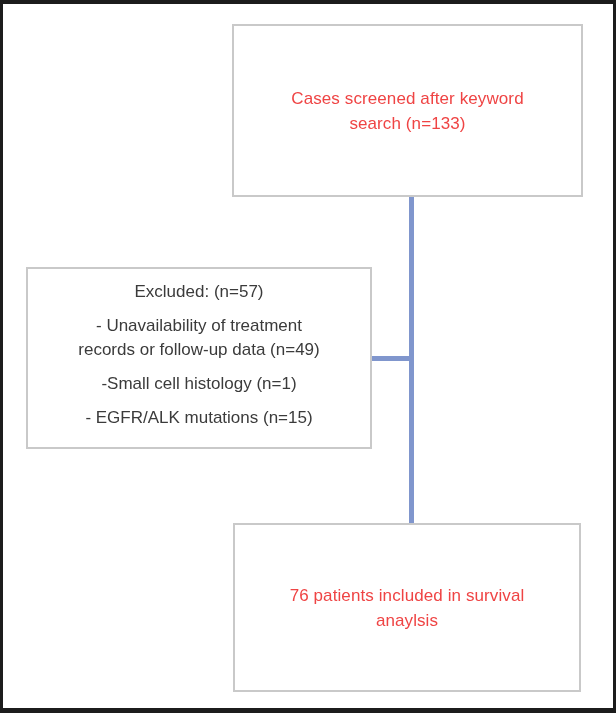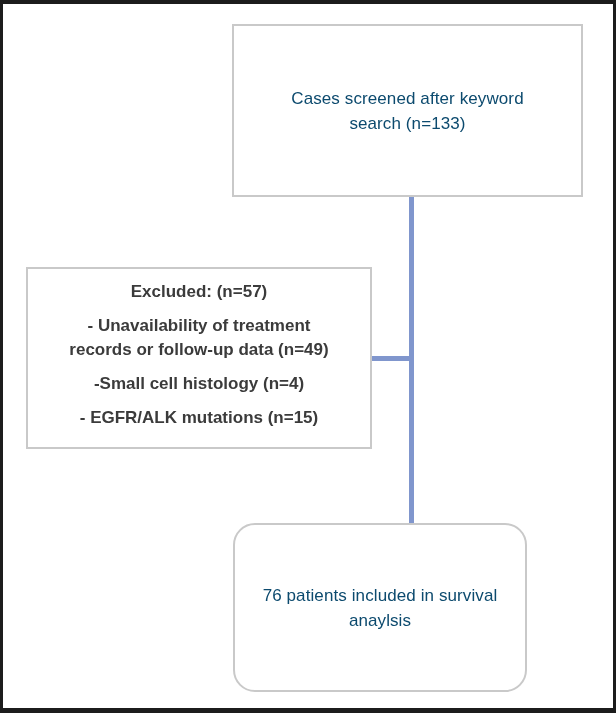--- a/index.html
+++ b/index.html
@@ -41,57 +41,55 @@
     box-sizing: border-box;
     background: #ffffff;
     border: 2px solid #c9c9c9;
     display: flex;
     align-items: center;
     justify-content: center;
     text-align: center;
   }
 
   .flow-box .box-text {
-    color: #0c4a6e;
+    color: #ef4444;
     font-size: 17px;
     line-height: 25px;
     letter-spacing: 0.1px;
     padding: 0 14px;
     white-space: pre-line;
   }
 
   #box-screened {
     left: 229px;
     top: 20px;
     width: 351px;
     height: 173px;
   }
 
   #box-included {
     left: 230px;
     top: 519px;
-    width: 294px;
+    width: 348px;
     height: 169px;
-    border-radius: 22px;
   }
 
   #box-excluded {
     left: 23px;
     top: 263px;
     width: 346px;
     height: 182px;
     align-items: center;
   }
 
   #box-excluded .excl-list {
     display: block;
     width: 100%;
     padding: 0 4px;
     box-sizing: border-box;
-    font-weight: bold;
   }
 
   #box-excluded .excl-line {
     display: block;
     color: #3b3b3b;
     font-size: 17px;
     line-height: 24px;
     text-align: center;
     margin: 0 0 10px 0;
     white-space: pre-line;
@@ -139,21 +137,21 @@
 
     <div class="connector-v" id="connector-main-vertical"></div>
 
     <div class="connector-h" id="connector-excluded-branch"></div>
 
     <div class="flow-box" id="box-excluded">
       <span class="excl-list">
         <span class="excl-line">Excluded: (n=57)</span>
         <span class="excl-line">- Unavailability of treatment
 records or follow-up data (n=49)</span>
-        <span class="excl-line">-Small cell histology (n=4)</span>
+        <span class="excl-line">-Small cell histology (n=1)</span>
         <span class="excl-line">- EGFR/ALK mutations (n=15)</span>
       </span>
     </div>
 
     <div class="flow-box" id="box-included">
       <span class="box-text">76 patients included in survival
 anaylsis</span>
     </div>
 
   </div>

